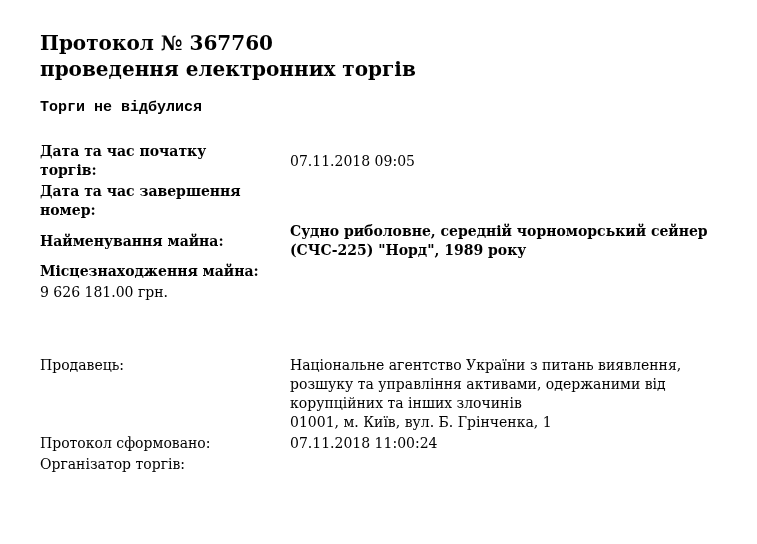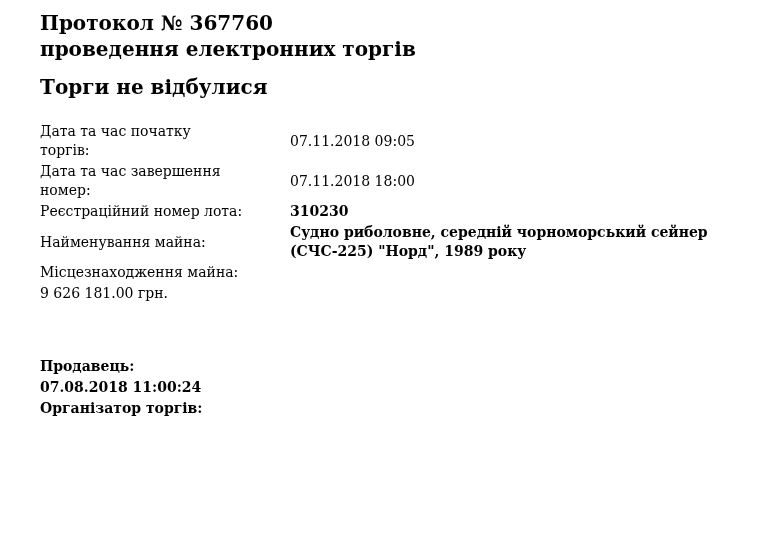--- a/index.html
+++ b/index.html
@@ -8,48 +8,50 @@
     height: 544px;
     background: #ffffff;
     overflow: hidden;
     font-family: "DejaVu Serif", "Liberation Serif", serif;
     color: #000000;
   }
   .page {
     width: 757px;
     height: 444px;
     padding: 8px 37px 0 40px;
+    margin-top: 20px;
   }
   .title {
     font-size: 20px;
     line-height: 26px;
     font-weight: bold;
     white-space: pre-line;
     margin: 2px 0 16px 0;
   }
   .status {
-    font-size: 20px;
+    font-size: 15px;
     line-height: 19px;
     font-weight: bold;
     margin: 0 0 24px 0;
+    font-family: Liberation Mono, monospace;
   }
   .fields { width: 100%; }
   .row {
     display: grid;
     grid-template-columns: 250px 1fr;
   }
   .main-fields .row { align-items: center; }
-  .org-fields .row { align-items: start; font-weight: bold; }
+  .org-fields .row { align-items: start; }
   .label, .value {
     font-size: 14px;
     line-height: 19px;
     white-space: pre-line;
     padding: 1px 0;
   }
-  .main-fields .label { font-weight: normal; }
+  .main-fields .label { font-weight: bold; }
   .bold { font-weight: bold; }
   .spacer { height: 52px; }
 </style>
 </head>
 <body>
 
 <div class="page">
 
   <h1 class="title">Протокол № 367760
 проведення електронних торгів</h1>
@@ -60,27 +62,22 @@
 
     <div class="row">
       <div class="label">Дата та час початку
 торгів:</div>
       <div class="value">07.11.2018 09:05</div>
     </div>
 
     <div class="row">
       <div class="label">Дата та час завершення
 номер:</div>
-      <div class="value">07.11.2018 18:00</div>
     </div>
 
-    <div class="row">
-      <div class="label">Реєстраційний номер лота:</div>
-      <div class="value bold">310230</div>
-    </div>
 
     <div class="row">
       <div class="label">Найменування майна:</div>
       <div class="value bold">Судно риболовне, середній чорноморський сейнер
 (СЧС-225) "Норд", 1989 року</div>
     </div>
 
     <div class="row">
       <div class="label">Місцезнаходження майна:</div>
     </div>
@@ -90,25 +87,30 @@
     </div>
 
   </div>
 
   <div class="spacer"></div>
 
   <div class="fields org-fields">
 
     <div class="row">
       <div class="label">Продавець:</div>
+      <div class="value">Національне агентство України з питань виявлення,
+розшуку та управління активами, одержаними від
+корупційних та інших злочинів
+01001, м. Київ, вул. Б. Грінченка, 1</div>
     </div>
 
 
     <div class="row">
-      <div class="value">07.08.2018 11:00:24</div>
+      <div class="label">Протокол сформовано:</div>
+      <div class="value">07.11.2018 11:00:24</div>
     </div>
 
     <div class="row">
       <div class="label">Організатор торгів:</div>
       <div class="value"></div>
     </div>
 
   </div>
 
 </div>

